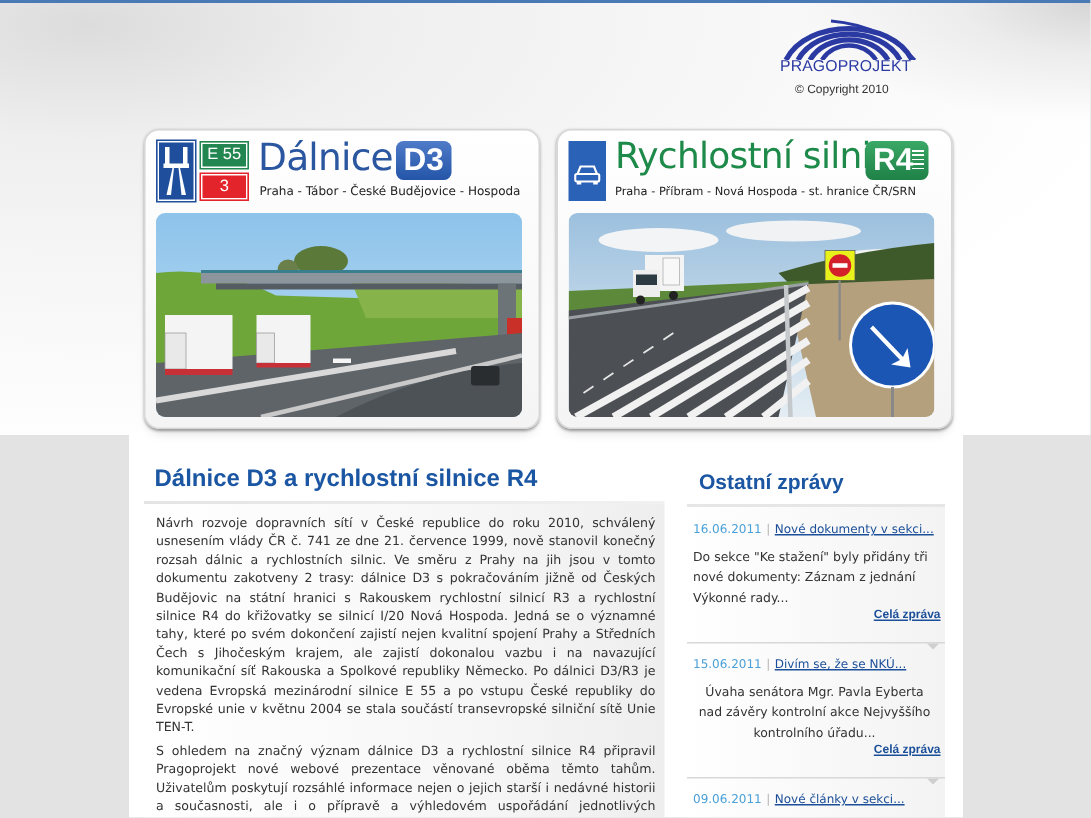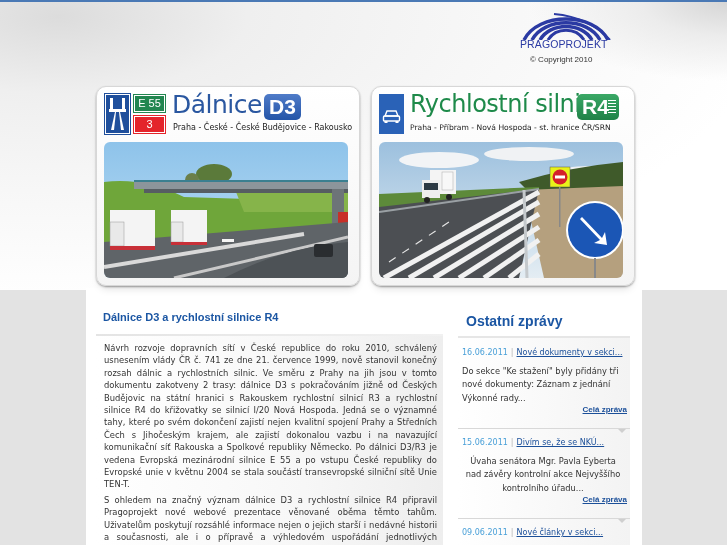--- a/index.html
+++ b/index.html
@@ -52,21 +52,21 @@
   }
   .d3 .badge { left: 167px; background: linear-gradient(#4f7bc8, #2455a8); }
   .r4 .badge { left: 205px; background: linear-gradient(#3aa866, #1f8147); width: 42px; }
   .r4 .badge .lines { position: absolute; right: 3px; top: 6px; width: 8px; height: 14px;
     background: repeating-linear-gradient(#fff 0 1px, transparent 1px 3px); }
   .card-subtitle { position: absolute; top: 36px; font-family: "DejaVu Sans", sans-serif; font-size: 8px; color: #222; white-space: nowrap; }
   .d3 .card-subtitle { left: 76px; }
   .r4 .card-subtitle { left: 38px; font-size: 7.6px; }
   .sign-car { position: absolute; left: 7px; top: 7px; width: 25px; height: 40px; background: #2a62b7; }
 
-  .main-title { position: absolute; left: 103px; top: 311px; font-family: "Liberation Sans", sans-serif; font-weight: bold; font-size: 11px; color: #1b56a3; }
+  .main-title { position: absolute; left: 103px; top: 311px; font-family: "Liberation Sans", sans-serif; font-weight: bold; font-size: 16px; color: #1b56a3; }
   .main-sep { position: absolute; left: 96px; top: 334px; width: 347px; height: 2px; background: linear-gradient(90deg, #e4e4e4, #f1f1f1); }
   .main-body {
     position: absolute; left: 96px; top: 336px; width: 347px; height: 209px;
     background: linear-gradient(90deg, #ffffff 0%, #f7f7f7 60%, #eeeeee 100%);
   }
   .para {
     position: absolute; left: 104px; width: 333px; font-family: "DejaVu Sans", sans-serif; font-size: 8.4px; line-height: 12.4px; color: #333; text-align: justify;
   }
   .para1 { top: 342px; }
   .para2 { top: 494px; }
@@ -111,21 +111,21 @@
       <rect x="16" y="3" width="3" height="13" fill="#fff"></rect>
       <rect x="3" y="14" width="17" height="3" fill="#fff"></rect>
       <path d="M5 35 L9 17 L10 17 L8 35 Z" fill="#fff"></path>
       <path d="M18 35 L14 17 L13 17 L15 35 Z" fill="#fff"></path>
     </svg>
   </div>
   <div class="sign-e55">E 55</div>
   <div class="sign-3">3</div>
   <div class="card-title">Dálnice</div>
   <div class="badge">D3</div>
-  <div class="card-subtitle">Praha - České - České Budějovice - Rakousko</div>
+  <div class="card-subtitle">Praha - Tábor - České Budějovice - Hospoda</div>
   <div class="card-photo">
     <svg width="244" height="136" viewBox="0 0 244 136">
       <defs>
         <linearGradient id="sky1" x1="0" y1="0" x2="0" y2="1">
             <stop offset="0" stop-color="#8ec3ea"></stop>
             <stop offset="1" stop-color="#bfe0f5"></stop>
           </linearGradient>
       </defs>
       <rect width="244" height="136" fill="url(#sky1)"></rect>
       <path d="M0 40 Q 40 35 80 55 L 244 60 L 244 100 L 0 110 Z" fill="#6fa63a"></path>

